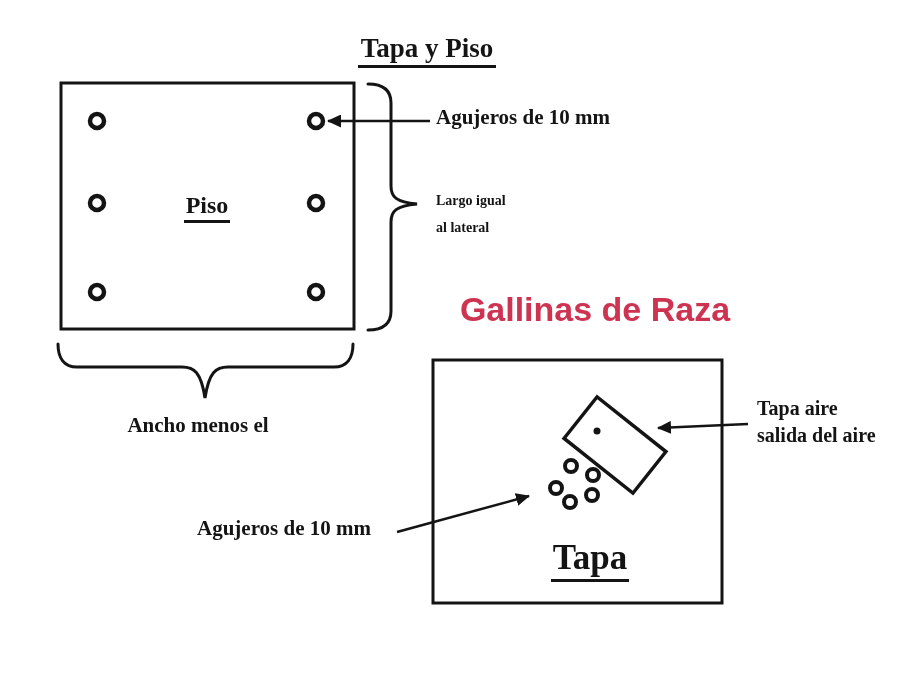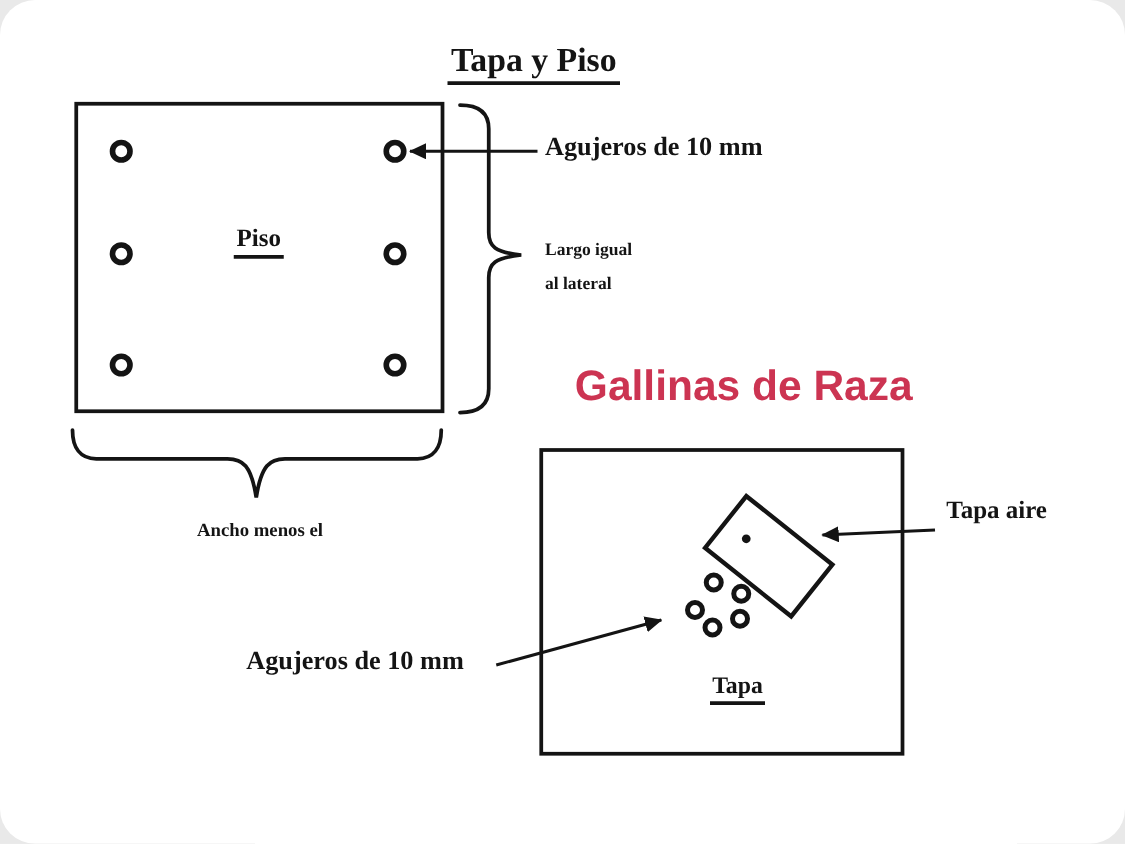--- a/index.html
+++ b/index.html
@@ -8,21 +8,20 @@
     --red:#cc3452;
   }
   html,body{margin:0;padding:0;background:#e9e9e9;}
   #stage{
     position:relative;
     width:900px;height:675px;
     background:var(--bg);
     overflow:hidden;
     font-family:"Liberation Serif", serif;
     color:var(--ink);
-    border-radius:28px;
   }
   #shapes{position:absolute;left:0;top:0;}
   .box{fill:none;stroke:var(--ink);stroke-width:3;}
   .hole{fill:#ffffff;stroke:var(--ink);stroke-width:4.5;}
   .hole-sm{fill:#ffffff;stroke:var(--ink);stroke-width:4;}
   .brace{fill:none;stroke:var(--ink);stroke-width:3;stroke-linecap:round;}
   .arrow{fill:none;stroke:var(--ink);stroke-width:2.5;}
   .fillink{fill:var(--ink);stroke:none;}
   .vent{fill:#ffffff;stroke:var(--ink);stroke-width:3.5;}
   .label{
@@ -31,30 +30,30 @@
     white-space:nowrap;
     color:var(--ink);
   }
   .ctr{text-align:center;}
   .u-title{display:inline-block;border-bottom:3px solid var(--ink);padding:0 3px 1px 3px;}
   .u-part{display:inline-block;border-bottom:3px solid var(--ink);padding:0 2px 1px 2px;}
   .ln{display:block;}
   #title-label{left:277px;top:33px;width:300px;font-size:27px;}
   #agujeros-top-label{left:436px;top:105px;font-size:21px;}
   #largo-label{left:436px;top:187px;font-size:14px;line-height:27px;}
-  #ancho-label{left:58px;top:412px;width:300px;font-size:15px;line-height:26px;}
+  #ancho-label{left:48px;top:412px;width:300px;font-size:21px;line-height:26px;}
   #brand-label{
     left:445px;top:290px;width:300px;
     font-family:"Liberation Sans", sans-serif;
     font-weight:bold;font-size:34px;color:var(--red);
   }
   #vent-label{left:757px;top:395px;font-size:20px;line-height:27px;}
   #agujeros-bottom-label{left:197px;top:516px;font-size:21px;}
-  #piso-label{left:107px;top:180px;width:200px;font-size:20px;}
-  #tapa-label{left:490px;top:538px;width:200px;font-size:19px;}
+  #piso-label{left:107px;top:192px;width:200px;font-size:24px;}
+  #tapa-label{left:490px;top:538px;width:200px;font-size:35px;}
 </style>
 </head>
 <body>
 
 <div id="stage">
 
   <svg id="shapes" width="900" height="675" viewBox="0 0 900 675">
     <defs>
       <marker id="ah" viewBox="0 0 14 13" refX="13" refY="6.5" markerWidth="14" markerHeight="13" markerUnits="userSpaceOnUse" orient="auto">
         <path d="M0 0 L14 6.5 L0 13 Z" fill="#141414"></path>
@@ -104,20 +103,21 @@
   </div>
 
   <div id="ancho-label" class="label ctr">
     <span class="ln">Ancho menos el</span>
   </div>
 
   <div id="brand-label" class="label ctr">Gallinas de Raza</div>
 
   <div id="vent-label" class="label">
     <span class="ln">Tapa aire</span>
+    <span class="ln">salida del aire</span>
   </div>
 
   <div id="agujeros-bottom-label" class="label">Agujeros de 10 mm</div>
 
   <div id="piso-label" class="label ctr">
     <span class="u-part">Piso</span>
   </div>
 
   <div id="tapa-label" class="label ctr">
     <span class="u-part">Tapa</span>

